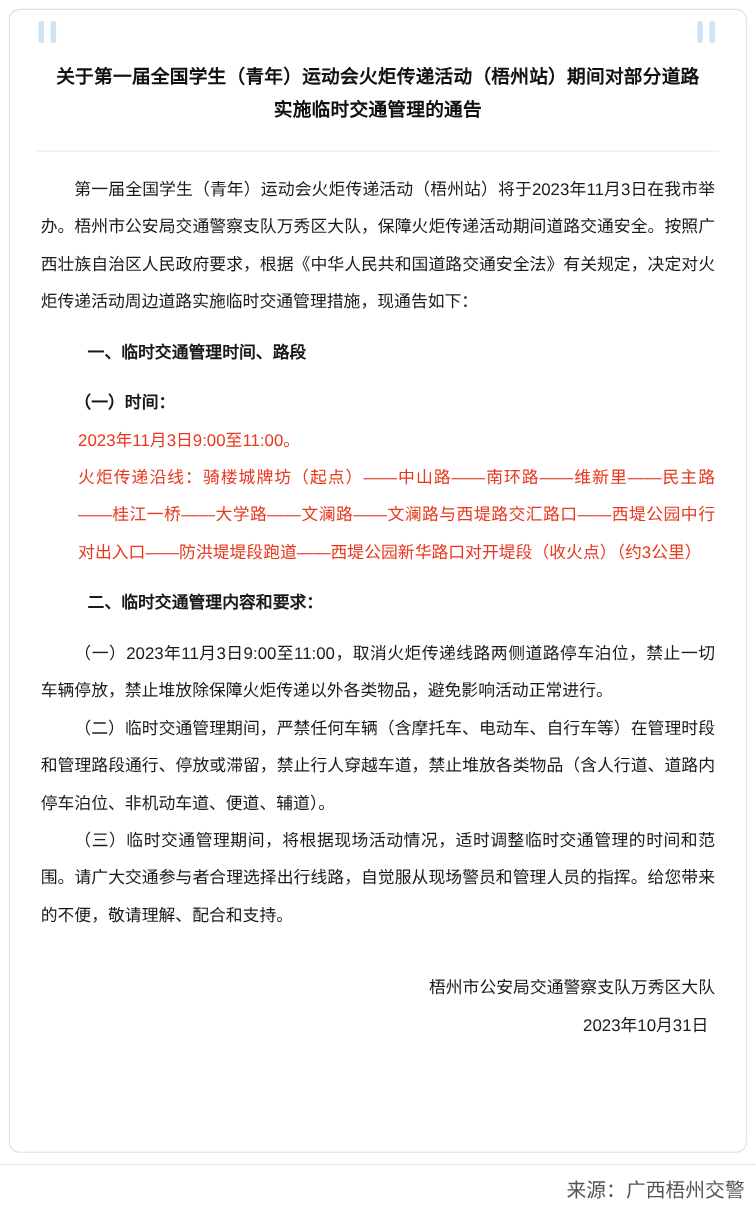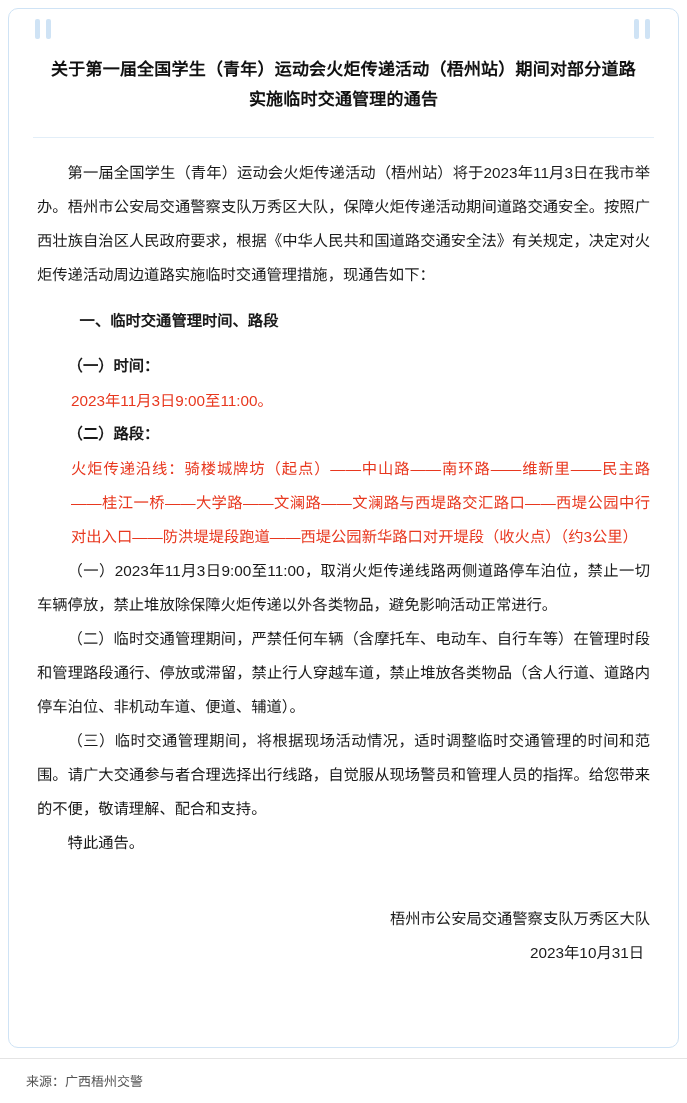--- a/index.html
+++ b/index.html
@@ -90,44 +90,44 @@
   p.heading {
     margin: 12px;
     text-indent: 2em;
     font-weight: bold;
   }
 
   p.sub-heading {
     margin: 0;
     text-indent: 2em;
     font-weight: bold;
-    font-family: Liberation Mono, monospace;
   }
 
   p.red {
     color: #e8381f;
   }
 
   .sign {
     margin: 0 28px;
     font-size: 15.3px;
     line-height: 34px;
     text-align: right;
     color: #1a1a1a;
   }
-  .sign .line1 { margin-top: 42px; }
+  .sign .line1 { margin-top: 32px; }
   .sign .line2 { padding-right: 6px; }
 
   .footer {
     margin-top: 10px;
     border-top: 1px solid #e4e4e4;
     padding: 14px 10px 10px 26px;
-    font-size: 13px;
+    font-size: 18px;
     color: #555555;
     line-height: 18px;
+    text-align: right;
   }
 </style>
 </head>
 <body>
 
 <div class="page">
   <div class="card">
 
     <div class="corner-mark left">
       <i class="a"></i>
@@ -140,26 +140,25 @@
 
     <h1 class="title">关于第一届全国学生（青年）运动会火炬传递活动（梧州站）期间对部分道路实施临时交通管理的通告</h1>
 
     <div class="divider"></div>
 
     <div class="body">
       <p class="para">第一届全国学生（青年）运动会火炬传递活动（梧州站）将于2023年11月3日在我市举办。梧州市公安局交通警察支队万秀区大队，保障火炬传递活动期间道路交通安全。按照广西壮族自治区人民政府要求，根据《中华人民共和国道路交通安全法》有关规定，决定对火炬传递活动周边道路实施临时交通管理措施，现通告如下：</p>
       <p class="heading">一、临时交通管理时间、路段</p>
       <p class="sub-heading">（一）时间：</p>
       <p class="para no-indent red">2023年11月3日9:00至11:00。</p>
-      <p class="sub-heading">（二）路段：</p>
       <p class="para no-indent red">火炬传递沿线：骑楼城牌坊（起点）——中山路——南环路——维新里——民主路——桂江一桥——大学路——文澜路——文澜路与西堤路交汇路口——西堤公园中行对出入口——防洪堤堤段跑道——西堤公园新华路口对开堤段（收火点）（约3公里）</p>
+      <p class="heading">二、临时交通管理内容和要求：</p>
       <p class="para">（一）2023年11月3日9:00至11:00，取消火炬传递线路两侧道路停车泊位，禁止一切车辆停放，禁止堆放除保障火炬传递以外各类物品，避免影响活动正常进行。</p>
       <p class="para">（二）临时交通管理期间，严禁任何车辆（含摩托车、电动车、自行车等）在管理时段和管理路段通行、停放或滞留，禁止行人穿越车道，禁止堆放各类物品（含人行道、道路内停车泊位、非机动车道、便道、辅道）。</p>
       <p class="para">（三）临时交通管理期间，将根据现场活动情况，适时调整临时交通管理的时间和范围。请广大交通参与者合理选择出行线路，自觉服从现场警员和管理人员的指挥。给您带来的不便，敬请理解、配合和支持。</p>
-      <p class="para">特此通告。</p>
     </div>
 
     <div class="sign">
       <div class="line1">梧州市公安局交通警察支队万秀区大队</div>
       <div class="line2">2023年10月31日</div>
     </div>
 
   </div>
 
   <div class="footer">来源：广西梧州交警</div>

